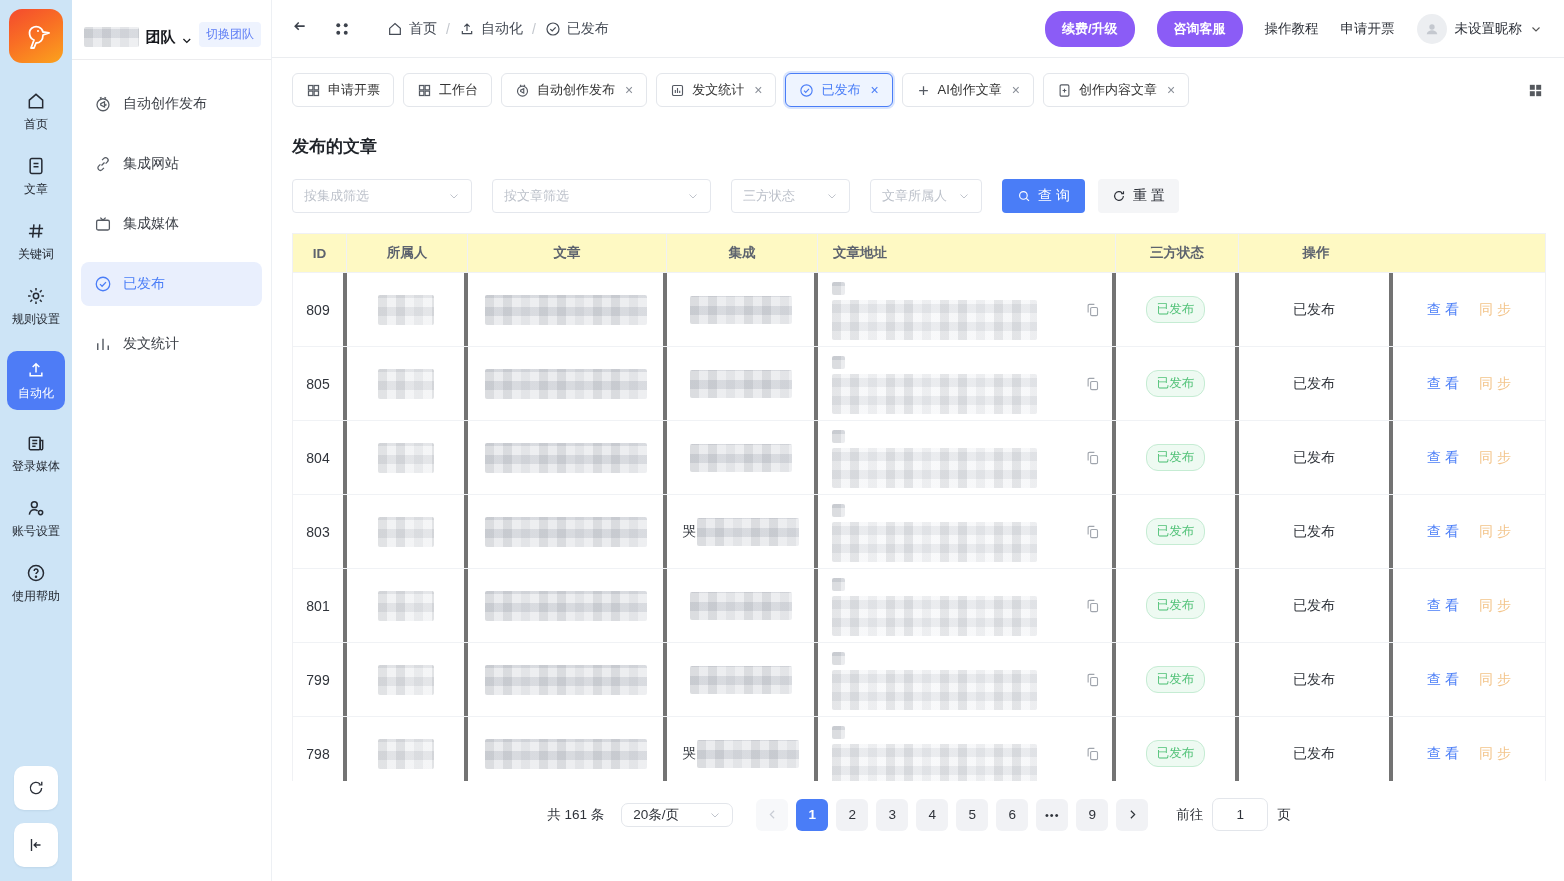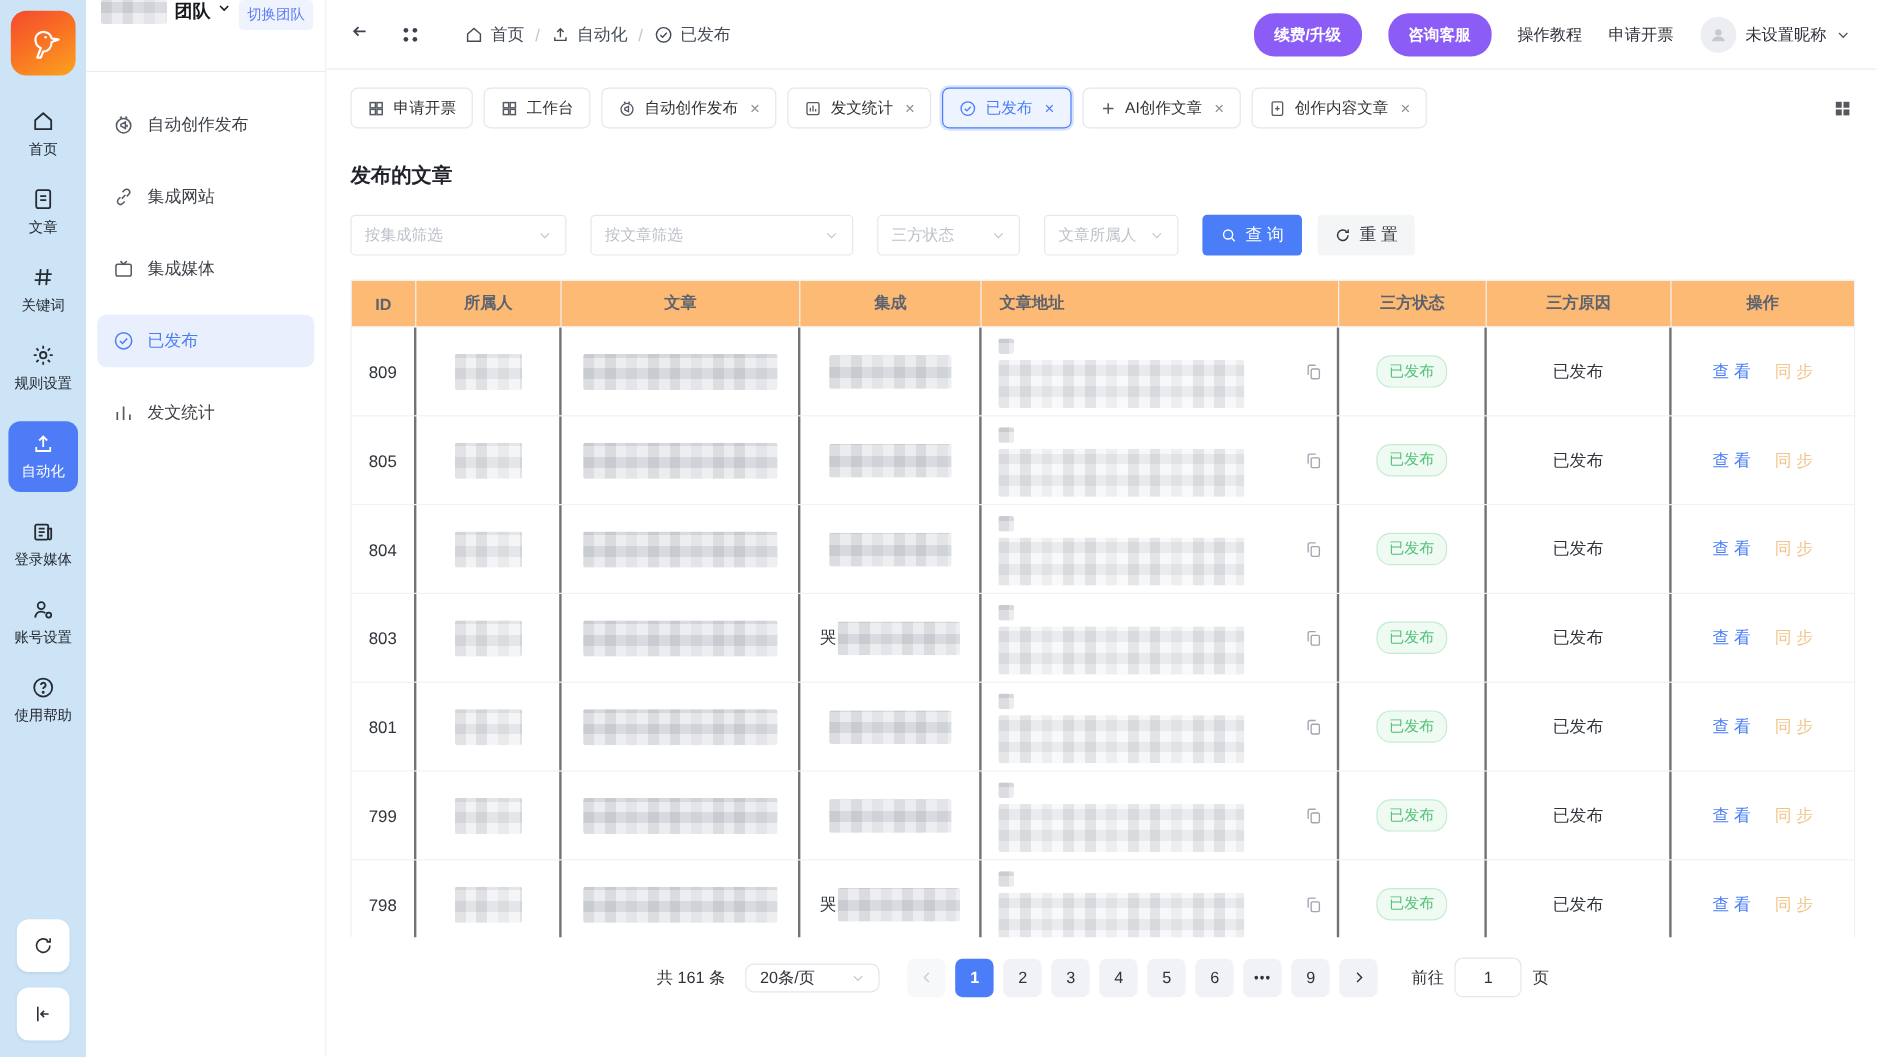--- a/index.html
+++ b/index.html
@@ -13,21 +13,21 @@
   .rail-nav{margin-top:28px;display:flex;flex-direction:column;align-items:center;gap:23px;width:100%}
   .rail-item{display:flex;flex-direction:column;align-items:center;gap:5px;font-size:12px;color:#252a33;cursor:pointer;width:60px}
   .rail-item .ric{color:#252a33}
   .rail-item.active{background:#4e7cf6;color:#fff;border-radius:10px;padding:9px 0 8px;width:58px}
   .rail-item.active .ric{color:#fff}
   .rail-bottom{margin-top:auto;margin-bottom:14px;display:flex;flex-direction:column;gap:13px}
   .fab{width:44px;height:44px;background:#fff;border-radius:10px;display:grid;place-items:center;color:#2a2f38;cursor:pointer;box-shadow:0 1px 2px rgba(30,60,90,.08)}
 
   
   .sidebar{width:200px;background:#fff;border-right:1px solid #edf0f4;display:flex;flex-direction:column;flex:none}
-  .team{height:60px;display:flex;align-items:flex-start;padding:0 10px 0 12px;gap:6px;border-bottom:1px solid #ececee}
+  .team{height:60px;display:flex;align-items:flex-end;padding:0 10px 12px 12px;gap:6px;border-bottom:1px solid #ececee}
   .team-name{font-weight:bold;font-size:15px;color:#16181d;white-space:nowrap}
   .switch-badge{margin-left:auto;background:#eef3fe;color:#5d7df5;font-size:12px;padding:4px 7px;border-radius:4px;cursor:pointer;white-space:nowrap}
   .menu{padding:22px 9px;display:flex;flex-direction:column;gap:16px}
   .menu-item{height:44px;display:flex;align-items:center;gap:11px;padding:0 13px;font-size:14px;color:#3b3f46;border-radius:8px;cursor:pointer;white-space:nowrap}
   .menu-item .mic{color:#565b63}
   .menu-item.active{background:#e9effd;color:#4a7df7}
   .menu-item.active .mic{color:#4a7df7}
 
   
   .main{flex:1;display:flex;flex-direction:column;min-width:0}
@@ -59,26 +59,26 @@
   .filters{display:flex;align-items:center;gap:20px;margin-top:21px}
   .sel{height:34px;border:1px solid #e4e7ed;border-radius:4px;display:flex;align-items:center;justify-content:space-between;padding:0 11px;color:#bcc1ca;font-size:13px;cursor:pointer;background:#fff}
   .sel .chv{color:#c0c4cc}
   .w1{width:219px}.w2{width:180px}.w3{width:119px}.w4{width:112px}
   .btn-search{background:#4a7df7;color:#fff;border:none;height:34px;border-radius:4px;padding:0 15px;font-size:14px;display:flex;align-items:center;gap:7px;cursor:pointer}
   .btn-reset{background:#f4f5f7;color:#2e323a;border:none;height:34px;border-radius:4px;padding:0 14px;font-size:14px;display:flex;align-items:center;gap:7px;cursor:pointer;margin-left:-7px}
 
   
   .table{margin-top:20px;border:1px solid #f0f1f4;border-bottom:none;height:548px;overflow:hidden;flex:none}
   .thead,.trow{display:grid;grid-template-columns:54px 121px 199px 151px 298px 123px 154px 152px}
-  .thead{height:38px;background:#fdba74}
+  .thead{height:38px;background:#fef9c3}
   .th{display:flex;align-items:center;justify-content:center;font-size:13.5px;font-weight:bold;color:#5d636e;border-right:1px solid #f0f1f4}
   .th:last-child{border-right:none}
   .th.left{justify-content:flex-start;padding-left:15px}
   .trow{height:74px;border-top:1px solid #f0f2f5}
-  .td{display:flex;align-items:center;justify-content:center;font-size:14px;color:#30343b;border-right:2px solid #737373;position:relative}
+  .td{display:flex;align-items:center;justify-content:center;font-size:14px;color:#30343b;border-right:4px solid #737373;position:relative}
   .td:last-child{border-right:none}
 
   .mosaic{background-color:#eff0f2;border-radius:2px;background-image:
     repeating-linear-gradient(90deg,rgba(99,105,115,.14) 0 9px,rgba(165,170,180,.05) 9px 18px,rgba(120,126,136,.18) 18px 27px,rgba(195,200,208,.05) 27px 36px,rgba(140,146,156,.12) 36px 45px,rgba(205,209,216,.04) 45px 54px),
     repeating-linear-gradient(0deg,rgba(255,255,255,.45) 0 9px,rgba(130,136,146,.09) 9px 18px)}
   .mosaic.dark{background-color:#e2e4e8}
   .mosaic.light{background-color:#f6f7f9}
   .m-owner{width:56px;height:30px}
   .m-article{width:162px;height:30px}
   .m-int{width:102px;height:28px}
@@ -398,21 +398,20 @@
     </div>
 
     <div class="table">
       <div class="thead">
         <div class="th">ID</div>
         <div class="th">所属人</div>
         <div class="th">文章</div>
         <div class="th">集成</div>
         <div class="th left">文章地址</div>
         <div class="th">三方状态</div>
-        <div class="th">三方原因</div>
         <div class="th">操作</div>
       </div>
 
       <div class="trow">
         <div class="td">809</div>
         <div class="td">
             <div class="mosaic m-owner"></div>
           </div>
         <div class="td">
             <div class="mosaic dark m-article"></div>

